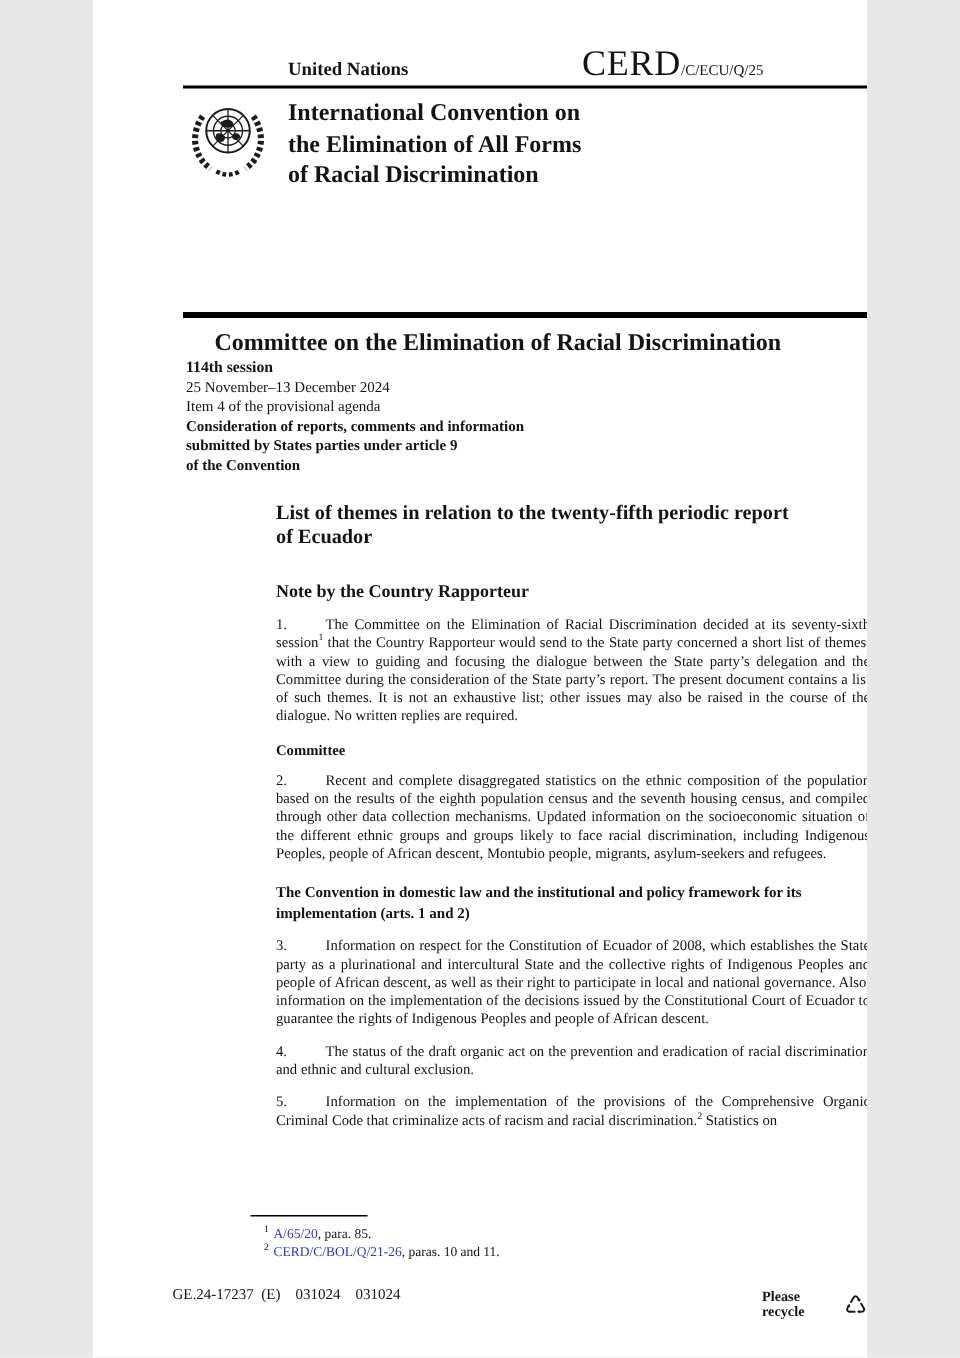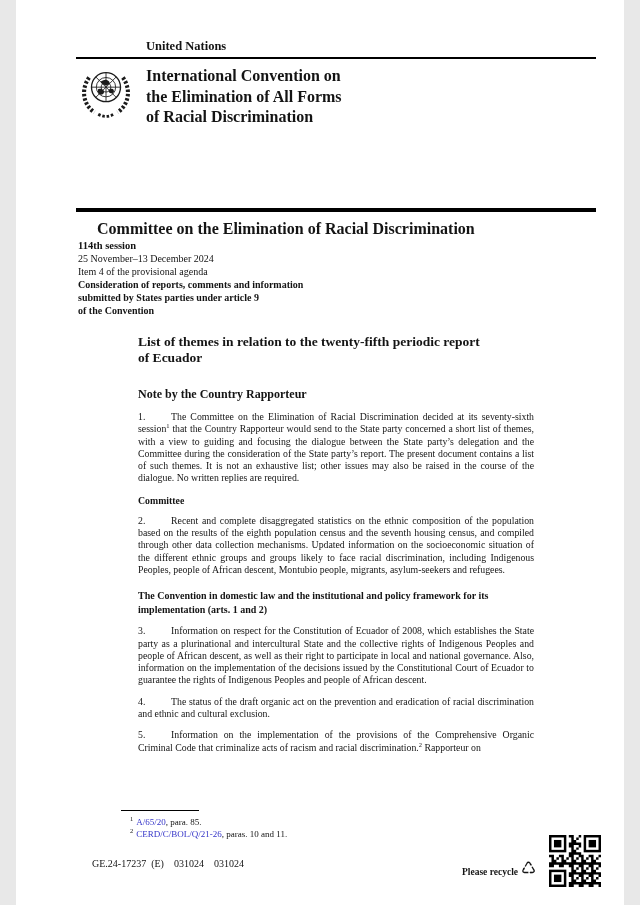--- a/index.html
+++ b/index.html
@@ -1,17 +1,17 @@
 <!DOCTYPE html>
 <html><head>
 <meta charset="utf-8">
 <style>
   html,body { margin:0; padding:0; background:#e8e8e8; }
   .page {
-    position:relative; width:608px; height:905px; background:#ffffff;
+    position:relative; width:516px; height:905px; background:#ffffff;
     font-family:"Liberation Serif","DejaVu Serif",serif; color:#141414;
     margin:0 auto; overflow:hidden;
   }
   
   .un-name { position:absolute; left:130px; top:39px; font-weight:bold; font-size:12.5px; }
   .doc-symbol { position:absolute; right:69px; top:30px; display:flex; align-items:baseline; }
   .doc-symbol .big { font-size:24px; letter-spacing:0.5px; }
   .doc-symbol .suffix { font-size:10px; }
   .rule-thin { position:absolute; left:60px; top:57px; width:520px; height:2px; background:#000; }
   .emblem { position:absolute; left:61px; top:63px; width:58px; height:58px; }
@@ -32,31 +32,35 @@
   .para sup, .fn sup { font-size:6.5px; vertical-align:super; line-height:0; }
   .sub-heading { font-weight:bold; font-size:9.8px; margin-top:10px; }
   .section-heading { font-weight:bold; font-size:10px; line-height:13.5px; margin-top:13px; white-space:pre-line; }
   
   .footnotes { position:absolute; left:105px; top:810px; font-size:9px; line-height:12px; }
   .fn-sep { width:78px; border-top:1.2px solid #000; margin-bottom:5px; }
   .fn { margin-left:9px; }
   .fn sup { margin-right:3px; }
   a.doc-link { color:#3434c8; text-decoration:none; }
   
-  .footer-ref { position:absolute; left:76px; top:858px; font-size:10px; white-space:pre; }
+  .footer-ref { position:absolute; left:53px; top:858px; font-size:10px; white-space:pre; }
   .recycle { position:absolute; left:446px; top:860px; font-weight:bold; font-size:9.5px; display:flex; align-items:flex-end; gap:3px; }
   .recycle .glyph { font-family:"DejaVu Sans",sans-serif; font-size:17px; font-weight:normal; line-height:1; }
   .qr { position:absolute; left:533px; top:835px; width:52px; height:52px; }
 </style>
 </head>
 <body>
 
 <div class="page">
 
   <div class="un-name">United Nations</div>
+  <div class="doc-symbol">
+    <span class="big">CERD</span>
+      <span class="suffix">/C/ECU/Q/25</span>
+  </div>
   <div class="rule-thin"></div>
 
   <div class="emblem">
     <svg viewBox="0 0 60 60" width="58" height="58" aria-hidden="true">
       <g stroke="#1c1c1c" fill="none">
         <circle cx="30" cy="25" r="15" stroke-width="1.4"></circle>
         <circle cx="30" cy="25" r="10" stroke-width="0.9"></circle>
         <circle cx="30" cy="25" r="5" stroke-width="0.9"></circle>
         <path d="M15,25 H45 M30,10 V40 M19.4,14.4 L40.6,35.6 M40.6,14.4 L19.4,35.6" stroke-width="0.9"></path>
       </g>
@@ -101,21 +105,21 @@
 
     <p class="para"><span class="pnum">2.</span><span>Recent and complete disaggregated statistics on the ethnic composition of the population based on the results of the eighth population census and the seventh housing census, and compiled through other data collection mechanisms. Updated information on the socioeconomic situation of the different ethnic groups and groups likely to face racial discrimination, including Indigenous Peoples, people of African descent, Montubio people, migrants, asylum-seekers and refugees.</span></p>
 
     <div class="section-heading">The Convention in domestic law and the institutional and policy framework for its
 implementation (arts. 1 and 2)</div>
 
     <p class="para"><span class="pnum">3.</span><span>Information on respect for the Constitution of Ecuador of 2008, which establishes the State party as a plurinational and intercultural State and the collective rights of Indigenous Peoples and people of African descent, as well as their right to participate in local and national governance. Also, information on the implementation of the decisions issued by the Constitutional Court of Ecuador to guarantee the rights of Indigenous Peoples and people of African descent.</span></p>
 
     <p class="para"><span class="pnum">4.</span><span>The status of the draft organic act on the prevention and eradication of racial discrimination and ethnic and cultural exclusion.</span></p>
 
-    <p class="para"><span class="pnum">5.</span><span>Information on the implementation of the provisions of the Comprehensive Organic Criminal Code that criminalize acts of racism and racial discrimination.</span><sup>2</sup><span> Rapporteur on</span></p>
+    <p class="para"><span class="pnum">5.</span><span>Information on the implementation of the provisions of the Comprehensive Organic Criminal Code that criminalize acts of racism and racial discrimination.</span><sup>2</sup><span> Statistics on</span></p>
   </div>
 
   <div class="footnotes">
     <div class="fn-sep"></div>
     <div class="fn"><sup>1</sup><a class="doc-link" href="#">A/65/20</a><span>, para. 85.</span></div>
     <div class="fn"><sup>2</sup><a class="doc-link" href="#">CERD/C/BOL/Q/21-26</a><span>, paras. 10 and 11.</span></div>
   </div>
 
   <div class="footer-ref">GE.24-17237  (E)    031024    031024</div>
   <div class="recycle">

